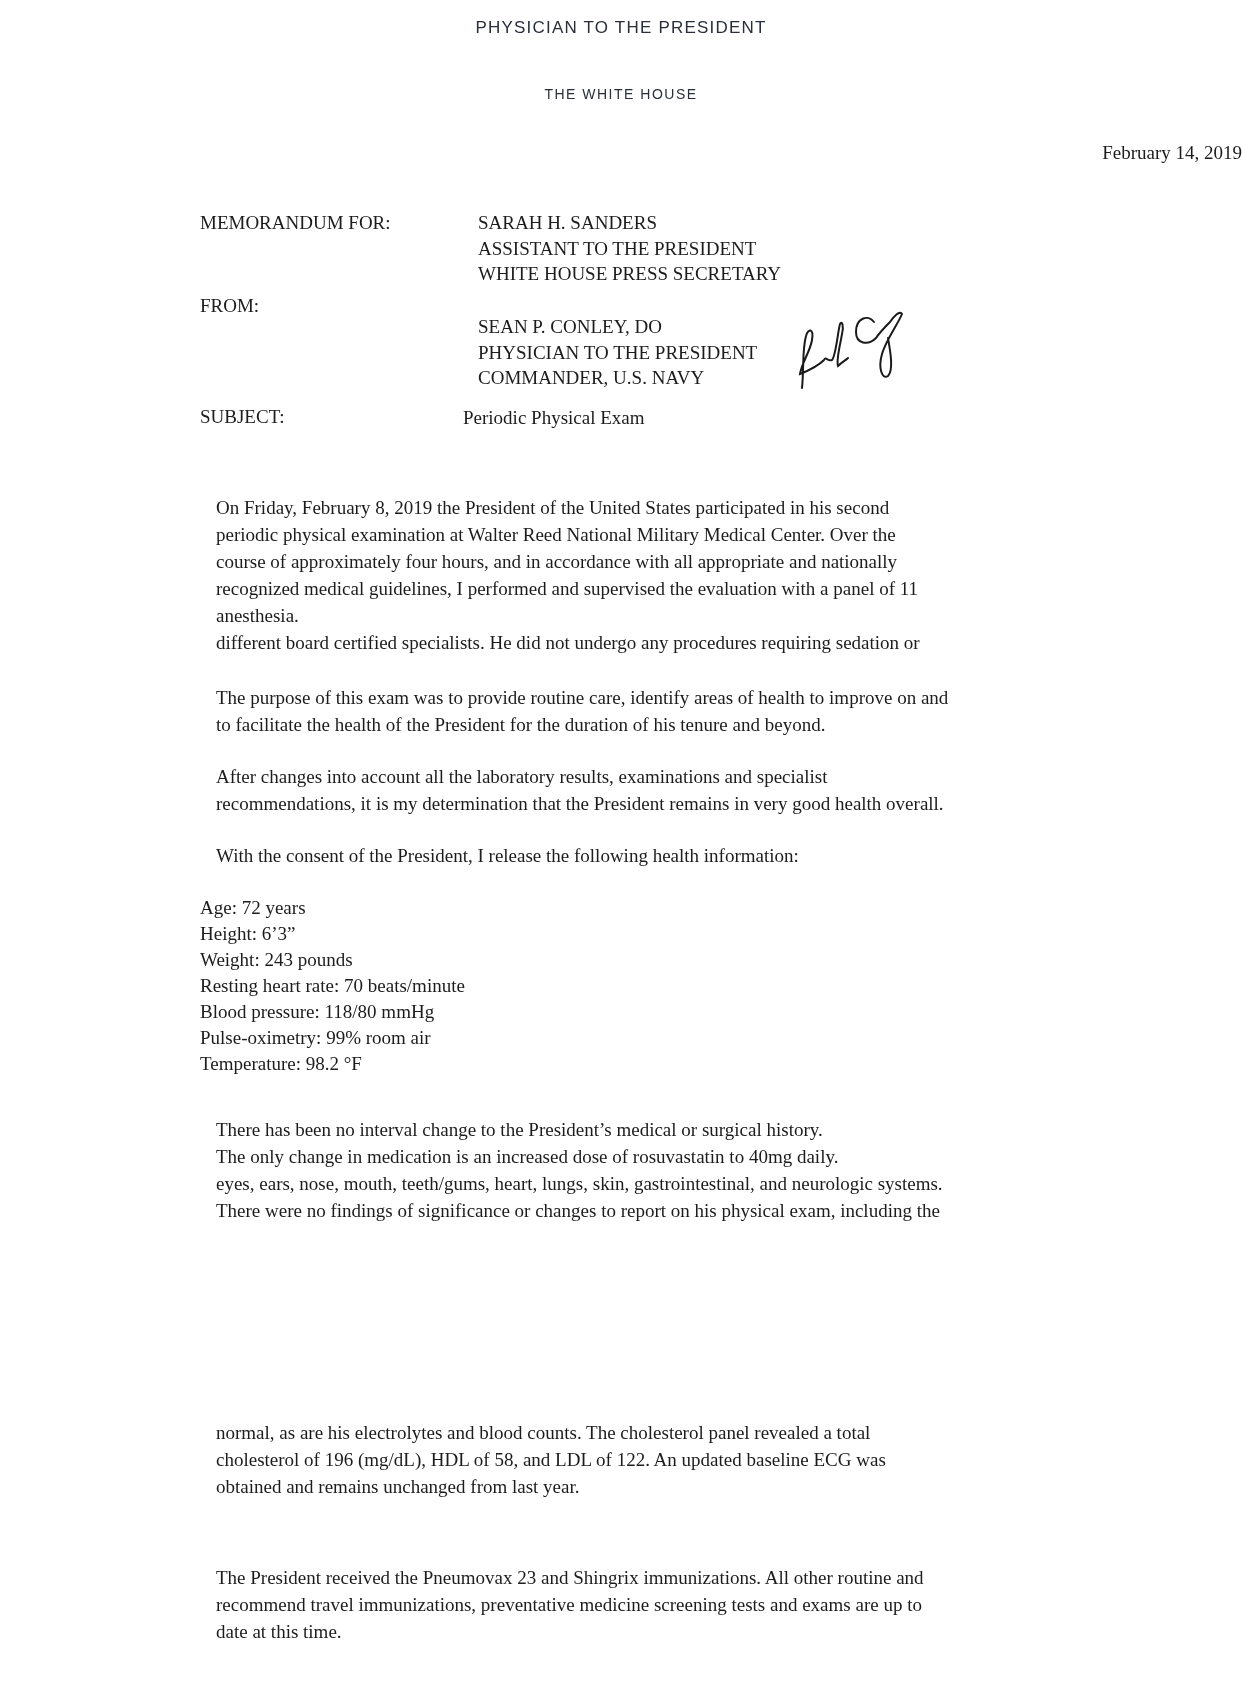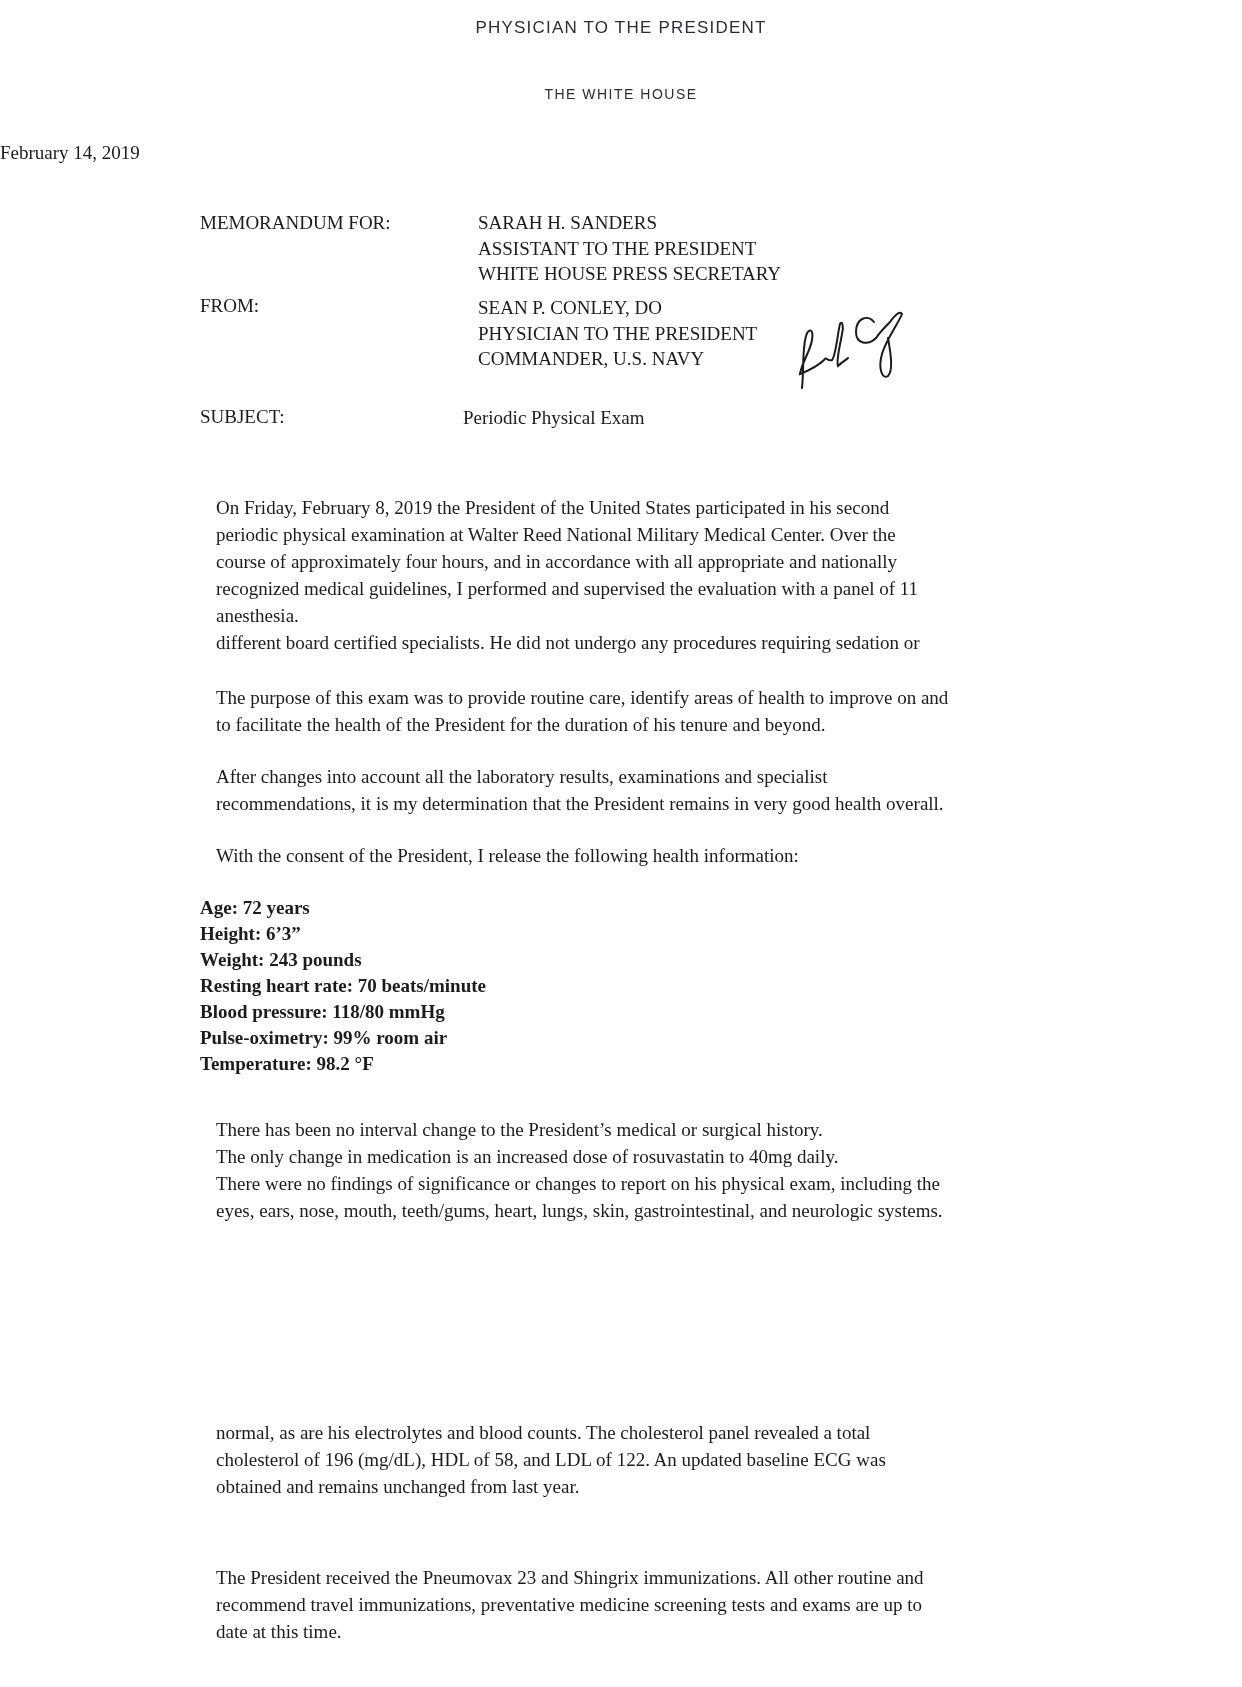--- a/index.html
+++ b/index.html
@@ -9,52 +9,52 @@
       color: #1c1c1c;
     }
     .letterhead {
       position: absolute; left: 0; width: 1242px; text-align: center;
       font-family: "Liberation Sans", "DejaVu Sans", sans-serif;
       color: #2a2e3a; letter-spacing: 1.2px;
     }
     .lh1 { top: 18px; font-size: 17px; }
     .lh2 { top: 46px; font-size: 14px; letter-spacing: 1.5px; margin-top: 40px; }
     .date {
-      position: absolute; top: 142px; left: 0; width: 1242px; text-align: left;
+      position: absolute; top: 142px; left: 0; width: 1242px; text-align: right;
       font-size: 19px;
     }
     .hdr-label { position: absolute; left: 200px; font-size: 19px; }
     .hdr-value { position: absolute; left: 463px; font-size: 19px; line-height: 25.5px; }
     .hdr-value div { white-space: nowrap; margin-left: 15px; }
     .para {
       position: absolute; left: 200px; width: 860px;
       font-size: 19px; line-height: 27px; margin: 16px;
     }
     .para div { white-space: nowrap; }
     .vitals { position: absolute; left: 200px; top: 895px; font-size: 19px; line-height: 26px; }
-    .vitals div { white-space: nowrap; font-weight: bold; }
+    .vitals div { white-space: nowrap; }
     .signature { position: absolute; left: 790px; top: 300px; width: 150px; height: 100px; }
   </style>
 </head>
 <body>
 
 <div class="letterhead lh1">PHYSICIAN TO THE PRESIDENT</div>
 <div class="letterhead lh2">THE WHITE HOUSE</div>
 
 <div class="date">February 14, 2019</div>
 
 <div class="hdr-label" style="top:212px">MEMORANDUM FOR:</div>
 <div class="hdr-value" style="top:210px">
   <div>SARAH H. SANDERS</div>
   <div>ASSISTANT TO THE PRESIDENT</div>
   <div>WHITE HOUSE PRESS SECRETARY</div>
 </div>
 
 <div class="hdr-label" style="top:295px">FROM:</div>
-<div class="hdr-value" style="top:295px">
+<div class="hdr-value" style="top:314px">
   <div>SEAN P. CONLEY, DO</div>
   <div>PHYSICIAN TO THE PRESIDENT</div>
   <div>COMMANDER, U.S. NAVY</div>
 </div>
 
 <svg class="signature" viewBox="0 0 150 100">
   <path d="M12 88 C14 70, 12 50, 16 36 C18 28, 24 28, 22 40 C20 52, 12 62, 10 74 C20 70, 28 66, 34 60 C36 56, 38 62, 42 60 C46 56, 48 30, 50 24 C52 20, 54 26, 52 34 C50 46, 46 60, 48 66 C52 62, 56 60, 58 58" fill="none" stroke="#1a1a1a" stroke-width="2" stroke-linecap="round"></path>
   <path d="M84 22 C78 14, 66 18, 66 32 C66 44, 78 46, 86 38 C90 32, 96 26, 100 22 C104 16, 110 10, 112 14 C108 24, 96 40, 92 54 C88 68, 92 80, 98 76 C104 70, 100 50, 98 38" fill="none" stroke="#1a1a1a" stroke-width="2" stroke-linecap="round"></path>
 </svg>
 
@@ -90,22 +90,22 @@
   <div>Weight:  243 pounds</div>
   <div>Resting heart rate:  70 beats/minute</div>
   <div>Blood pressure:  118/80 mmHg</div>
   <div>Pulse-oximetry:  99% room air</div>
   <div>Temperature:  98.2 °F</div>
 </div>
 
 <div class="para" style="top:1100px">
   <div>There has been no interval change to the President’s medical or surgical history.</div>
   <div>The only change in medication is an increased dose of rosuvastatin to 40mg daily.</div>
+  <div>eyes, ears, nose, mouth, teeth/gums, heart, lungs, skin, gastrointestinal, and neurologic systems.</div>
   <div>There were no findings of significance or changes to report on his physical exam, including the</div>
-  <div>eyes, ears, nose, mouth, teeth/gums, heart, lungs, skin, gastrointestinal, and neurologic systems.</div>
 </div>
 
 <div class="para" style="top:1403px">
   <div>normal, as are his electrolytes and blood counts.  The cholesterol panel revealed a total</div>
   <div>cholesterol of 196 (mg/dL), HDL of 58, and LDL of 122.  An updated baseline ECG was</div>
   <div>obtained and remains unchanged from last year.</div>
 </div>
 
 <div class="para" style="top:1548px">
   <div>The President received the Pneumovax 23 and Shingrix immunizations.  All other routine and</div>

